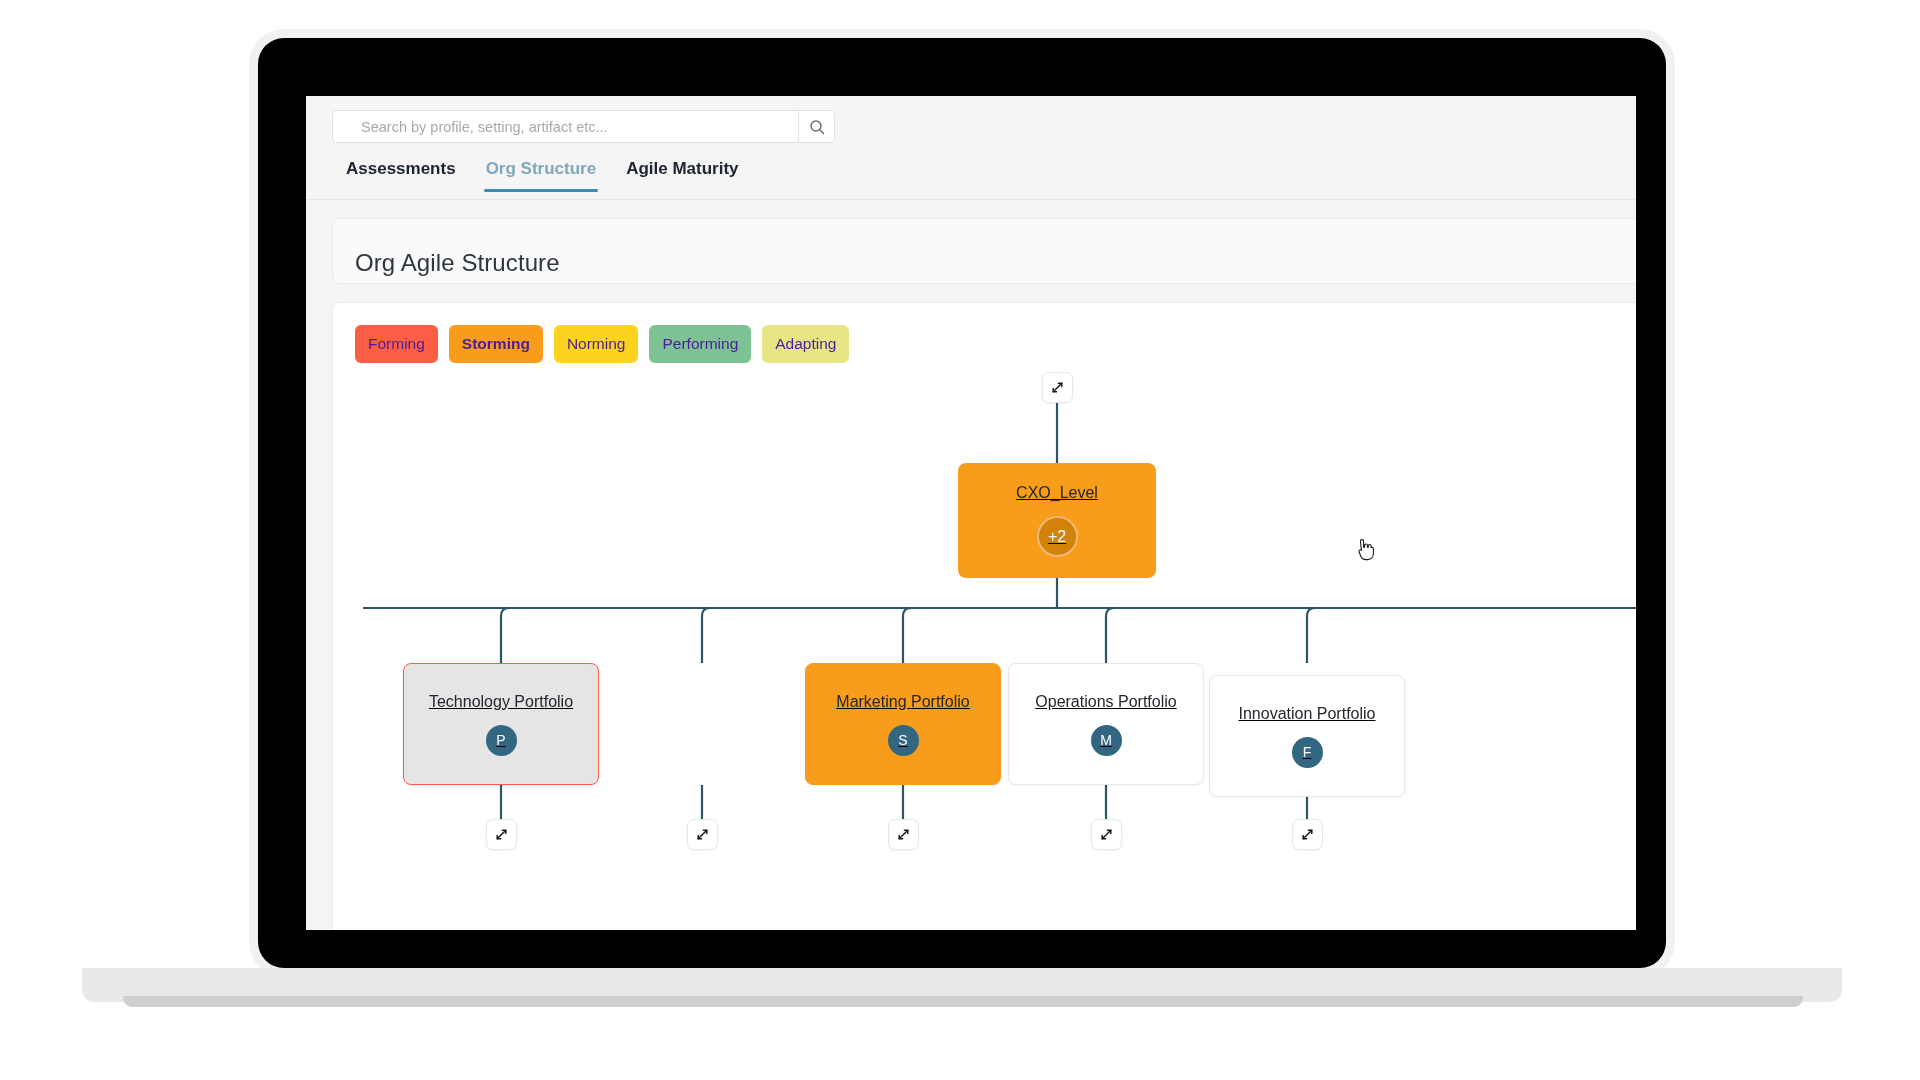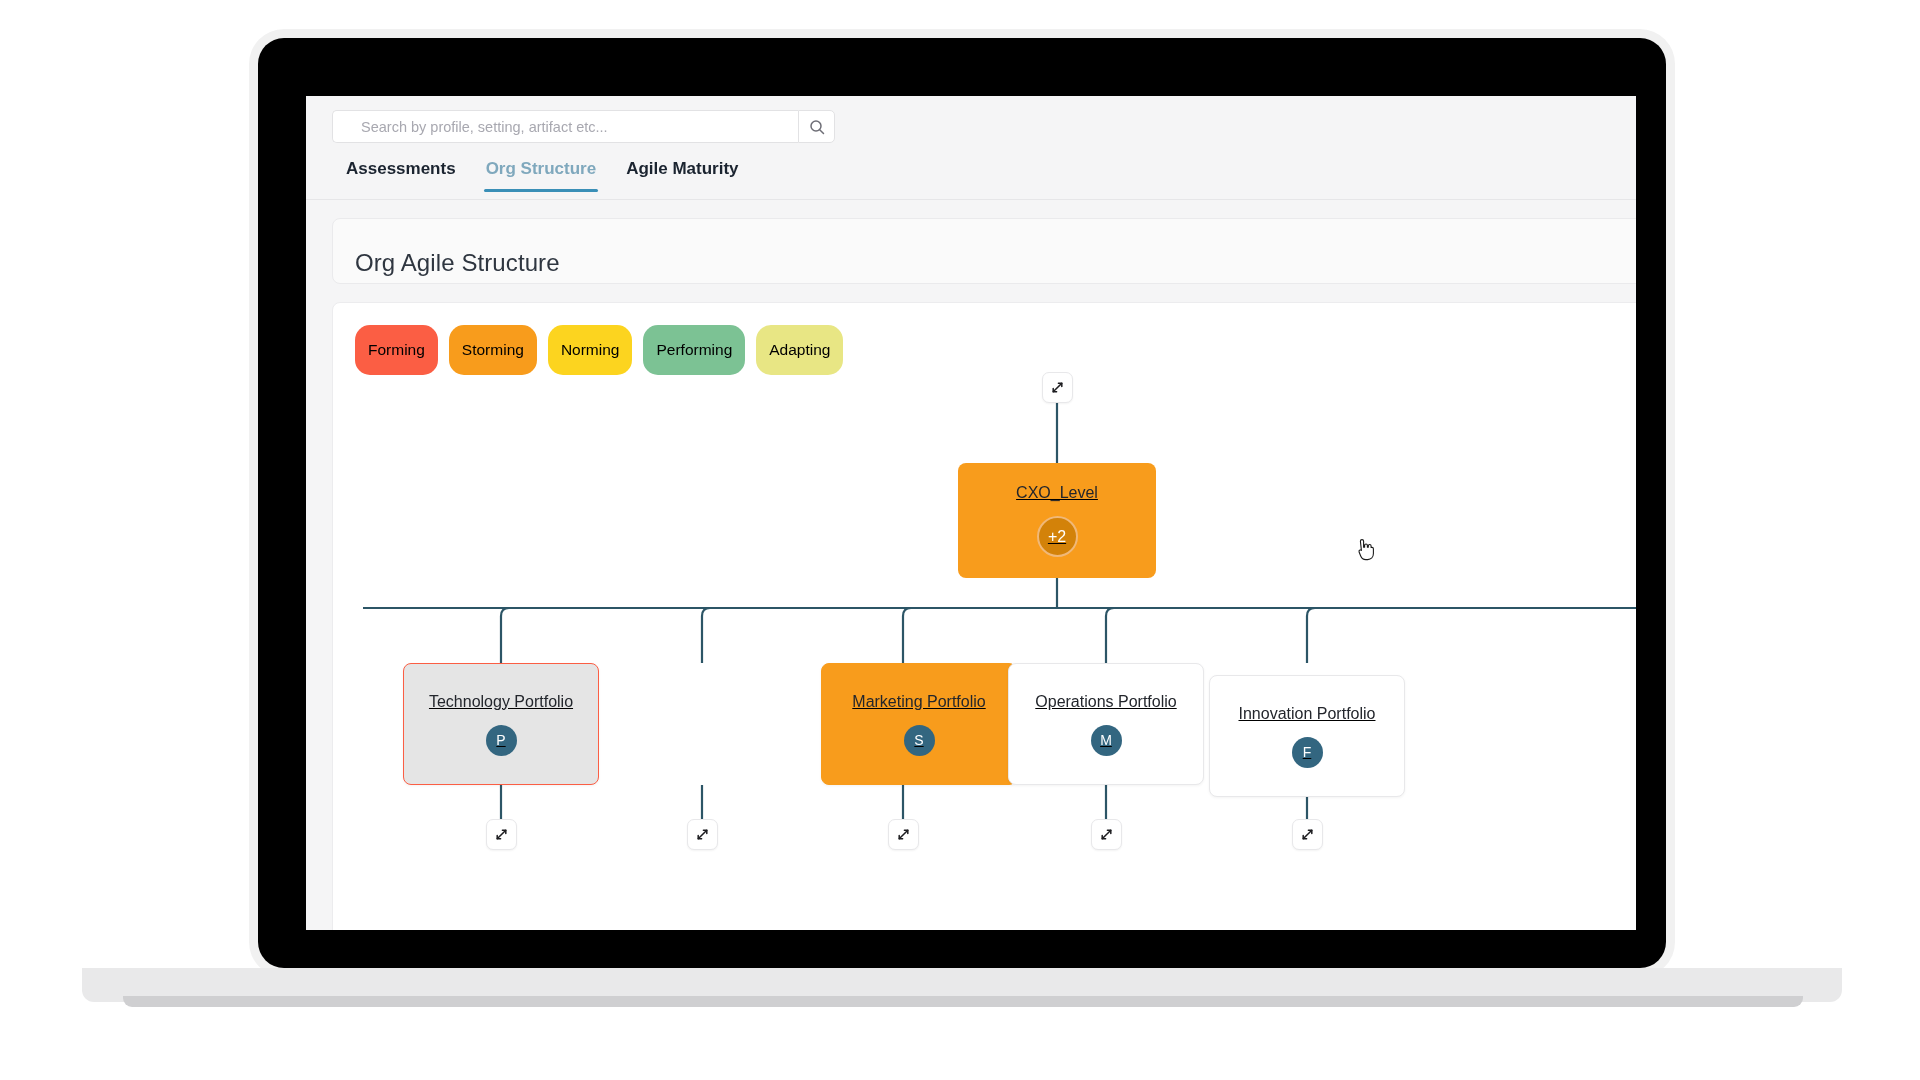--- a/index.html
+++ b/index.html
@@ -181,24 +181,24 @@
   }
 
   #legend {
     position: absolute;
     left: 22px;
     top: 22px;
     display: flex;
     gap: 11px;
   }
   .legend-badge {
-    padding: 16px 13px;
-    border-radius: 15px;
+    padding: 10px 13px;
+    border-radius: 6px;
     font-size: 15.5px;
-    color: #000000;
+    color: #4c1d95;
     white-space: nowrap;
     cursor: pointer;
   }
 
   
   #org-canvas {
     position: absolute;
     left: 0; top: 0;
     width: 1400px;
     height: 640px;
@@ -319,21 +319,21 @@
     </div>
 
     <div id="title-card">
       <div id="page-title">Org Agile Structure</div>
     </div>
 
     <div id="chart-card">
 
       <div id="legend">
         <div class="legend-badge" style="background: rgb(251, 94, 68);">Forming</div>
-        <div class="legend-badge" style="background: rgb(248, 156, 28);">Storming</div>
+        <div class="legend-badge" style="background: rgb(248, 156, 28); font-weight: bold;">Storming</div>
         <div class="legend-badge" style="background: rgb(252, 212, 31);">Norming</div>
         <div class="legend-badge" style="background: rgb(124, 194, 148);">Performing</div>
         <div class="legend-badge" style="background: rgb(232, 230, 132);">Adapting</div>
       </div>
 
       <div id="org-canvas">
 
         <svg id="org-svg">
           <g fill="none" stroke="#2c5566" stroke-width="2.2">
 
@@ -369,21 +369,21 @@
           <div class="node-title">CXO_Level</div>
           <div class="node-avatar count">+2</div>
         </div>
 
         <div class="node child state-forming" style="left:70px; top:360px;">
           <div class="node-title">Technology Portfolio</div>
           <div class="node-avatar">P</div>
         </div>
 
 
-        <div class="node child state-storming" style="left:488px; top:360px;">
+        <div class="node child state-storming" style="left:472px; top:360px;">
           <div class="node-title">Marketing Portfolio</div>
           <div class="node-avatar">S</div>
         </div>
 
         <div class="node child" style="left:675px; top:360px;">
           <div class="node-title">Operations Portfolio</div>
           <div class="node-avatar">M</div>
         </div>
 
         <div class="node child" style="left:876px; top:372px;">

